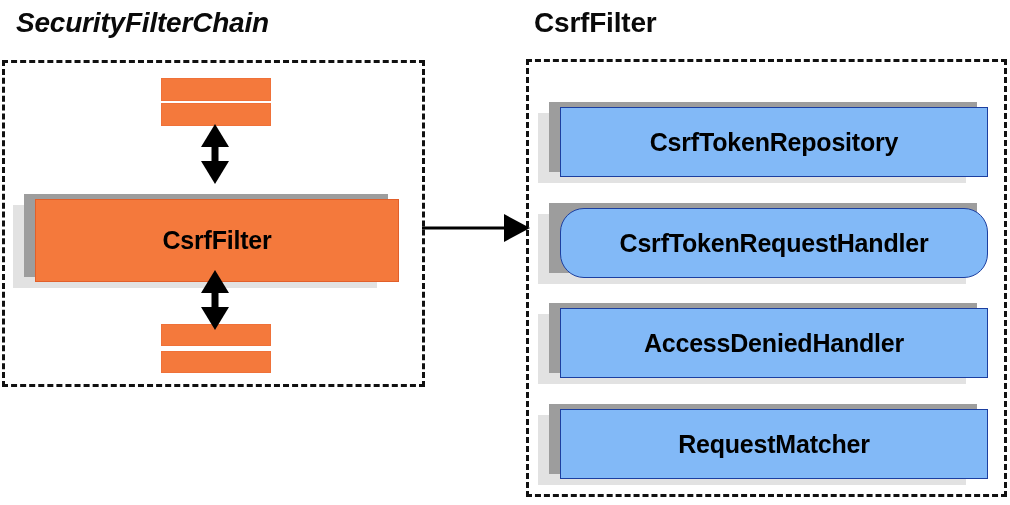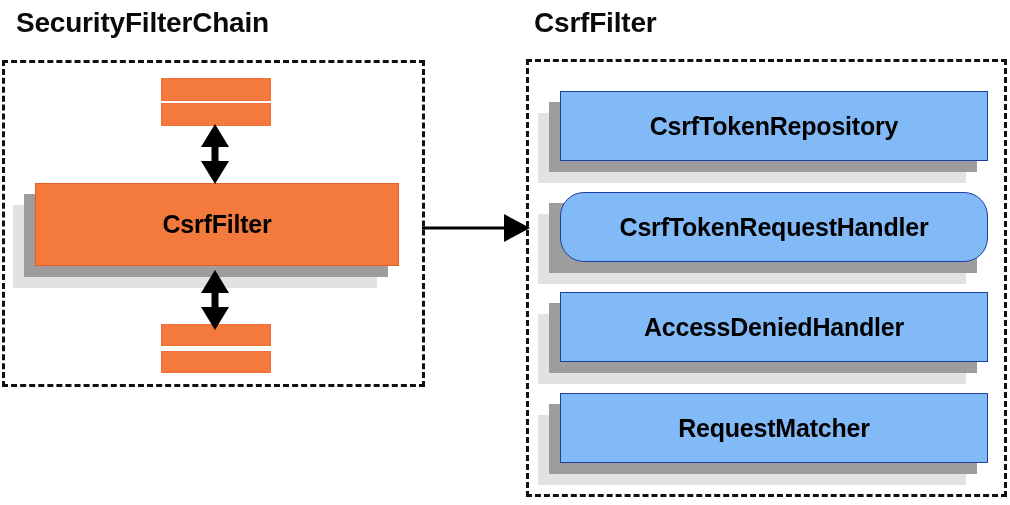--- a/index.html
+++ b/index.html
@@ -22,21 +22,21 @@
   .panel-title {
     position: absolute;
     font-family: "Liberation Sans", sans-serif;
     font-weight: bold;
     font-size: 28px;
     line-height: 34px;
     color: #0a0a0a;
     letter-spacing: -0.2px;
     white-space: nowrap;
   }
-  #title-left  { left: 16px;  top: 6px; }
+  #title-left  { left: 16px;  top: 6px; font-style: italic; }
   #title-right { left: 534px; top: 6px; }
 
   
   .panel-box {
     position: absolute;
     border: 3px dashed #111111;
     background: transparent;
     box-sizing: border-box;
   }
   #panel-left  { left: 2px;   top: 60px; width: 423px; height: 327px; }
@@ -53,21 +53,21 @@
     left: 0;
     top: 22px;
   }
   .stack .layer.mid {
     background: #9d9d9d;
     left: 11px;
     top: 11px;
   }
   .stack .layer.front {
     left: 22px;
-    top: 0;
+    top: 16px;
   }
   .stack .layer.front.orange {
     background: #f4793c;
     border: 1px solid #e15f2a;
   }
   .stack .layer.front.blue {
     background: #82b9f7;
     border: 1.5px solid #1c3fa0;
   }
   .stack .label {

